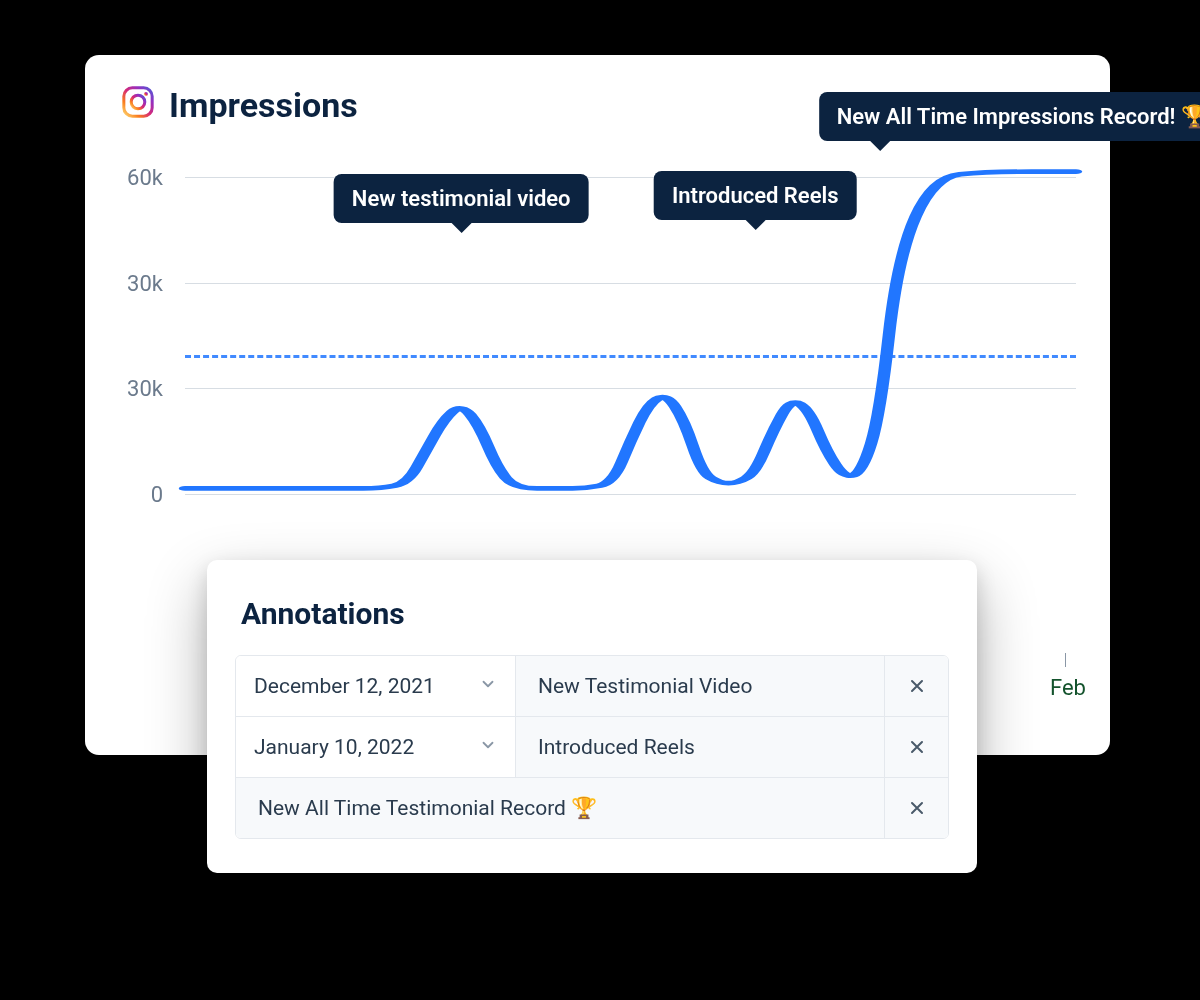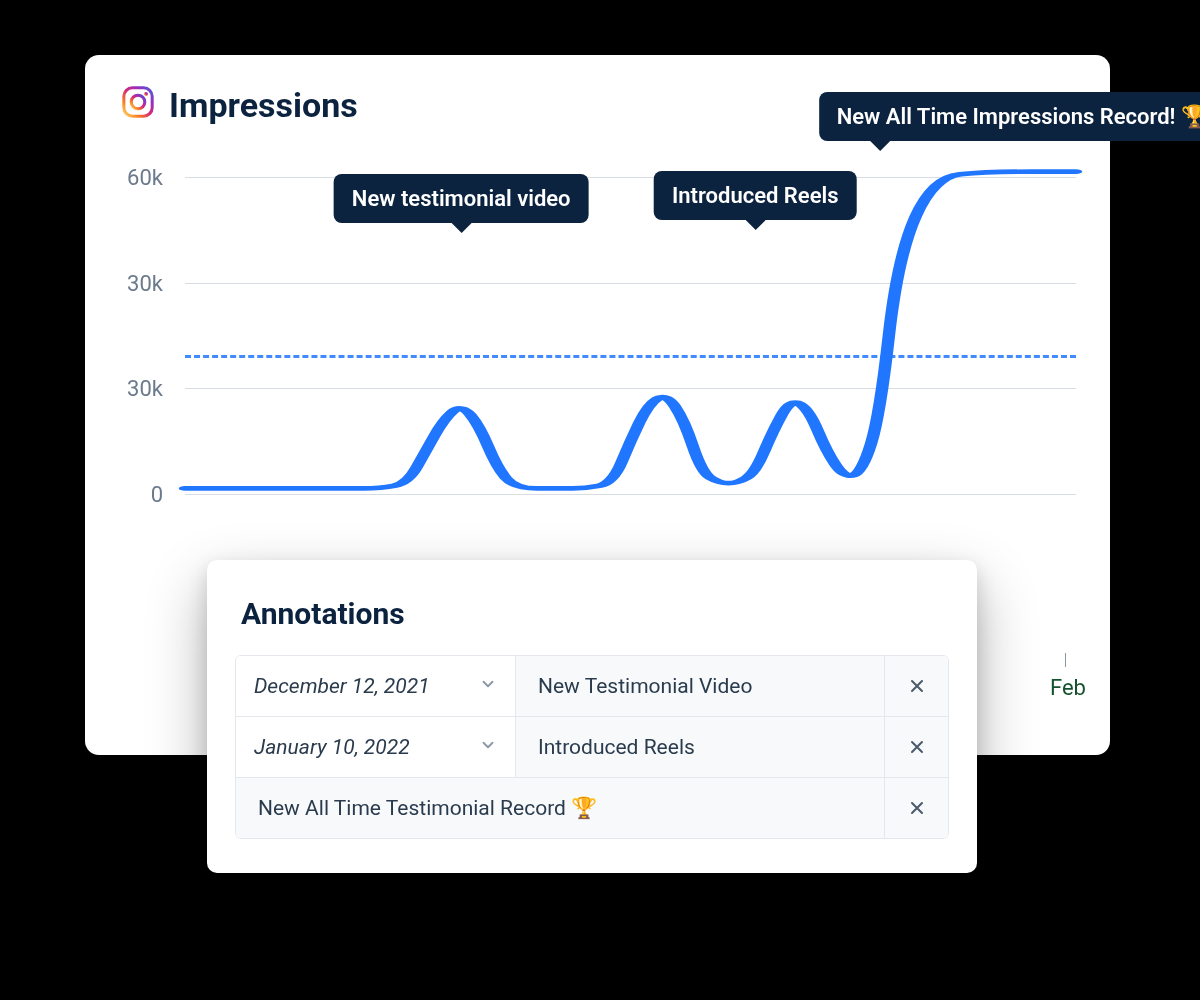--- a/index.html
+++ b/index.html
@@ -155,21 +155,20 @@
   }
   .ann-row:first-child { border-top: none; }
   .ann-date {
     width: 280px;
     padding: 18px 18px;
     display: flex;
     align-items: center;
     justify-content: space-between;
     border-right: 1px solid #e4e8ed;
     cursor: pointer;
-    font-style: italic;
   }
   .ann-desc {
     flex: 1;
     padding: 18px 22px;
     display: flex;
     align-items: center;
     background: #f7f9fb;
   }
   .ann-del {
     width: 64px;

